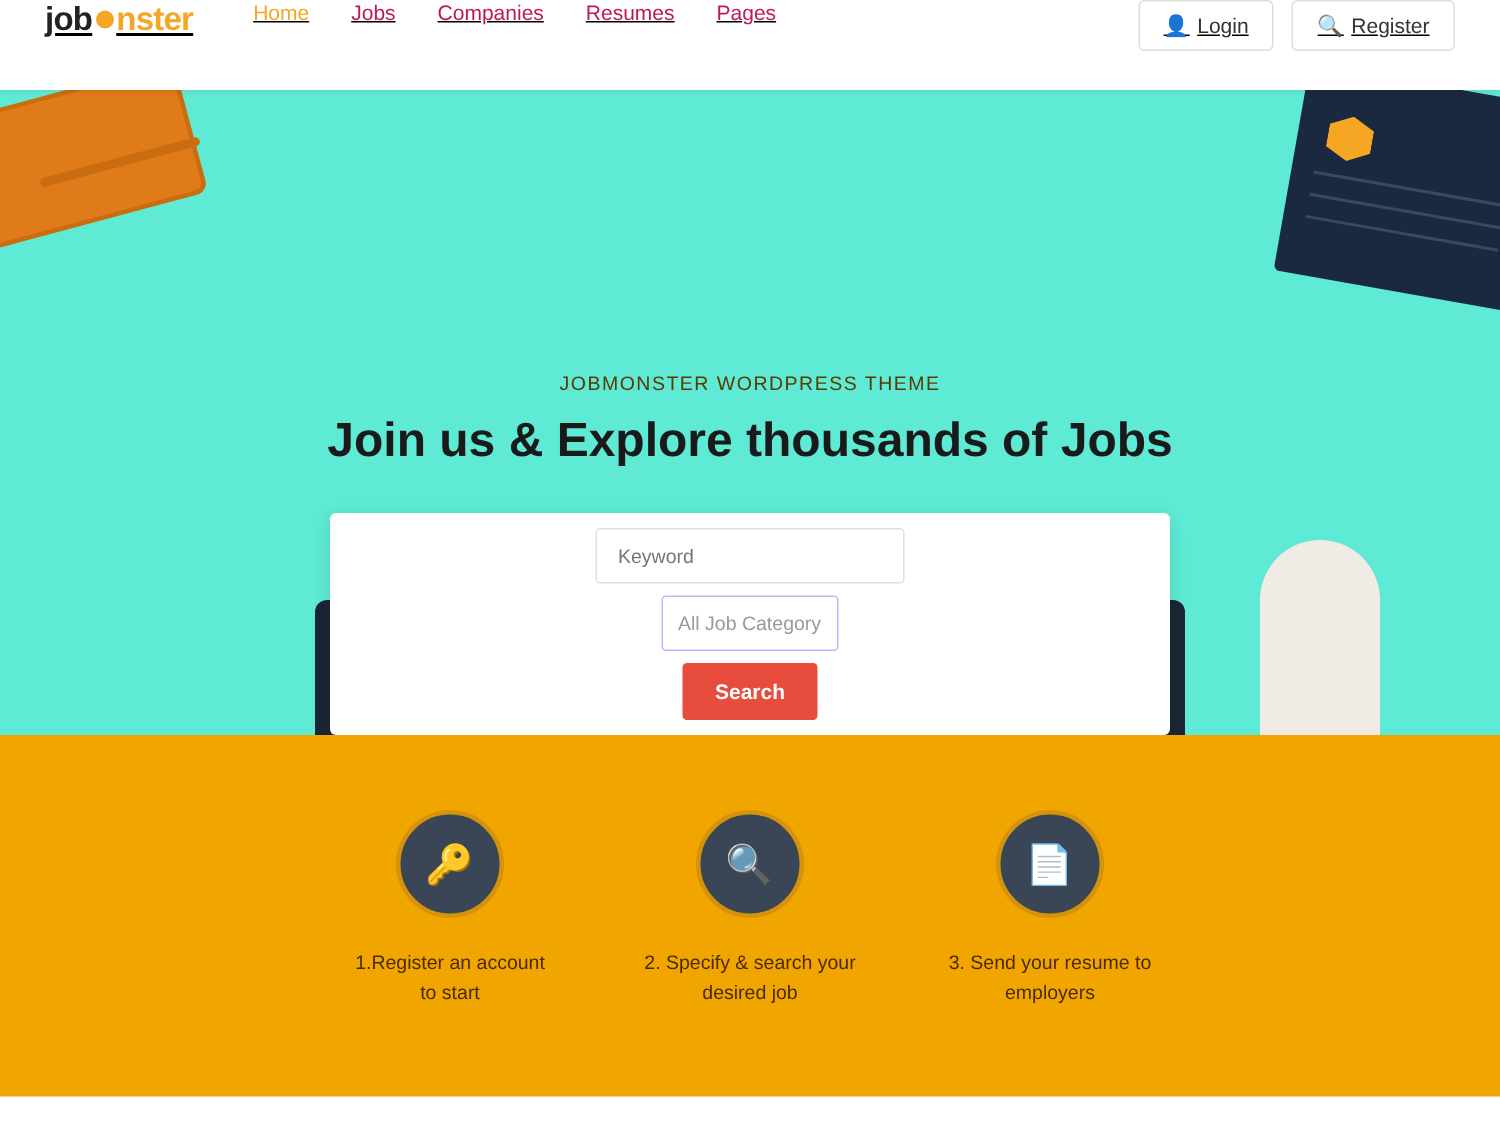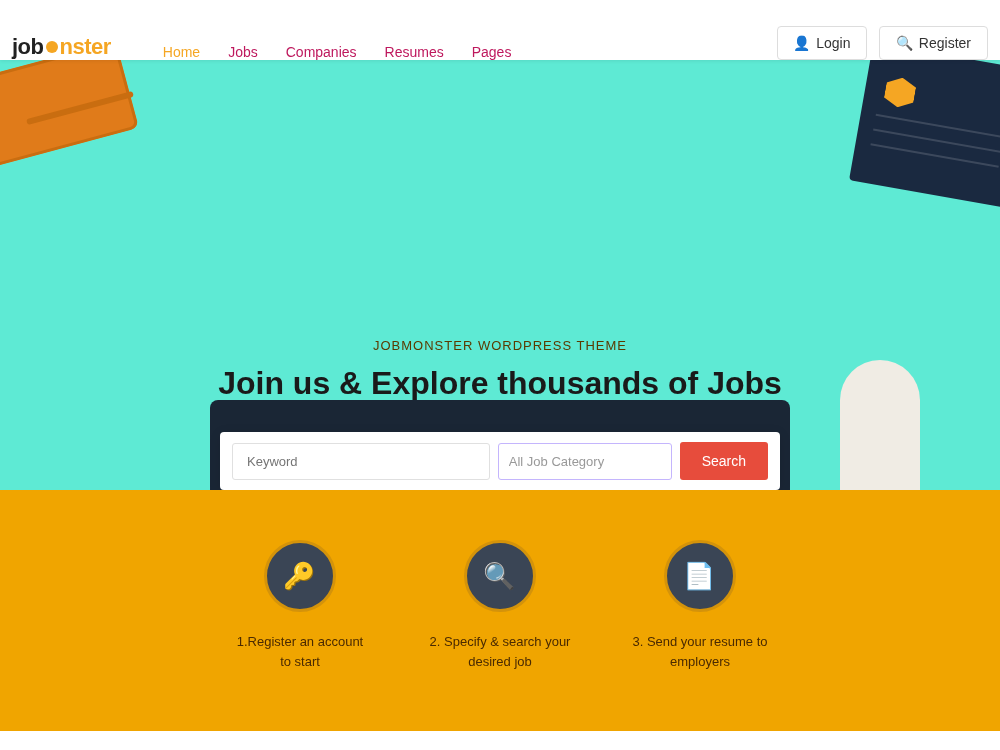--- a/index.html
+++ b/index.html
@@ -2,26 +2,27 @@
 <html><head>
   <meta charset="utf-8">
   <style>
     * { margin: 0; padding: 0; box-sizing: border-box; }
     body { font-family: 'Segoe UI', Arial, sans-serif; width: 1000px; min-height: 750px; overflow-x: hidden; background: #fff; }
 
     
     .navbar {
       background: #fff;
       display: flex;
-      align-items: flex-end;
-      padding: 0 12px;
+      align-items: flex-start;
+      padding: 0 30px;
       height: 60px;
       box-shadow: 0 1px 4px rgba(0,0,0,0.08);
       position: relative;
       z-index: 10;
+      text-decoration: underline;
     }
     .logo {
       font-size: 22px;
       font-weight: 700;
       color: #222;
       margin-right: 40px;
       letter-spacing: -0.5px;
     }
     .logo span.job { color: #222; }
     .logo span.monster { color: #f5a623; }
@@ -30,21 +31,21 @@
       align-items: center;
       gap: 28px;
       flex: 1;
     }
     .nav-links a {
       text-decoration: none;
       font-size: 14px;
       color: #be185d;
       font-weight: 500;
     }
-    .nav-links a.active { color: #f5a623; margin-left: 12px; }
+    .nav-links a.active { color: #f5a623; }
     .nav-right {
       display: flex;
       align-items: center;
       gap: 12px;
     }
     .btn-post-job {
       background: #f5a623;
       color: #fff;
       border: none;
       padding: 10px 22px;
@@ -188,20 +189,21 @@
       background: #fff;
       border-radius: 4px;
       display: flex;
       align-items: center;
       padding: 10px 12px;
       gap: 8px;
       width: 560px;
       box-shadow: 0 2px 12px rgba(0,0,0,0.1);
       position: relative;
       z-index: 2;
+      flex-direction: column;
     }
     .search-input {
       border: 1px solid #e0e0e0;
       padding: 10px 14px;
       border-radius: 3px;
       font-size: 13px;
       flex: 1.5;
       color: #999;
       outline: none;
     }
@@ -217,21 +219,21 @@
       cursor: pointer;
       appearance: none;
     }
     .search-btn {
       background: #e74c3c;
       color: #fff;
       border: none;
       padding: 11px 22px;
       border-radius: 3px;
       font-size: 14px;
-      font-weight: 400;
+      font-weight: 700;
       cursor: pointer;
       white-space: nowrap;
     }
 
     
     .steps-section {
       background: #f0a500;
       padding: 50px 0 60px;
       display: flex;
       flex-direction: column;

